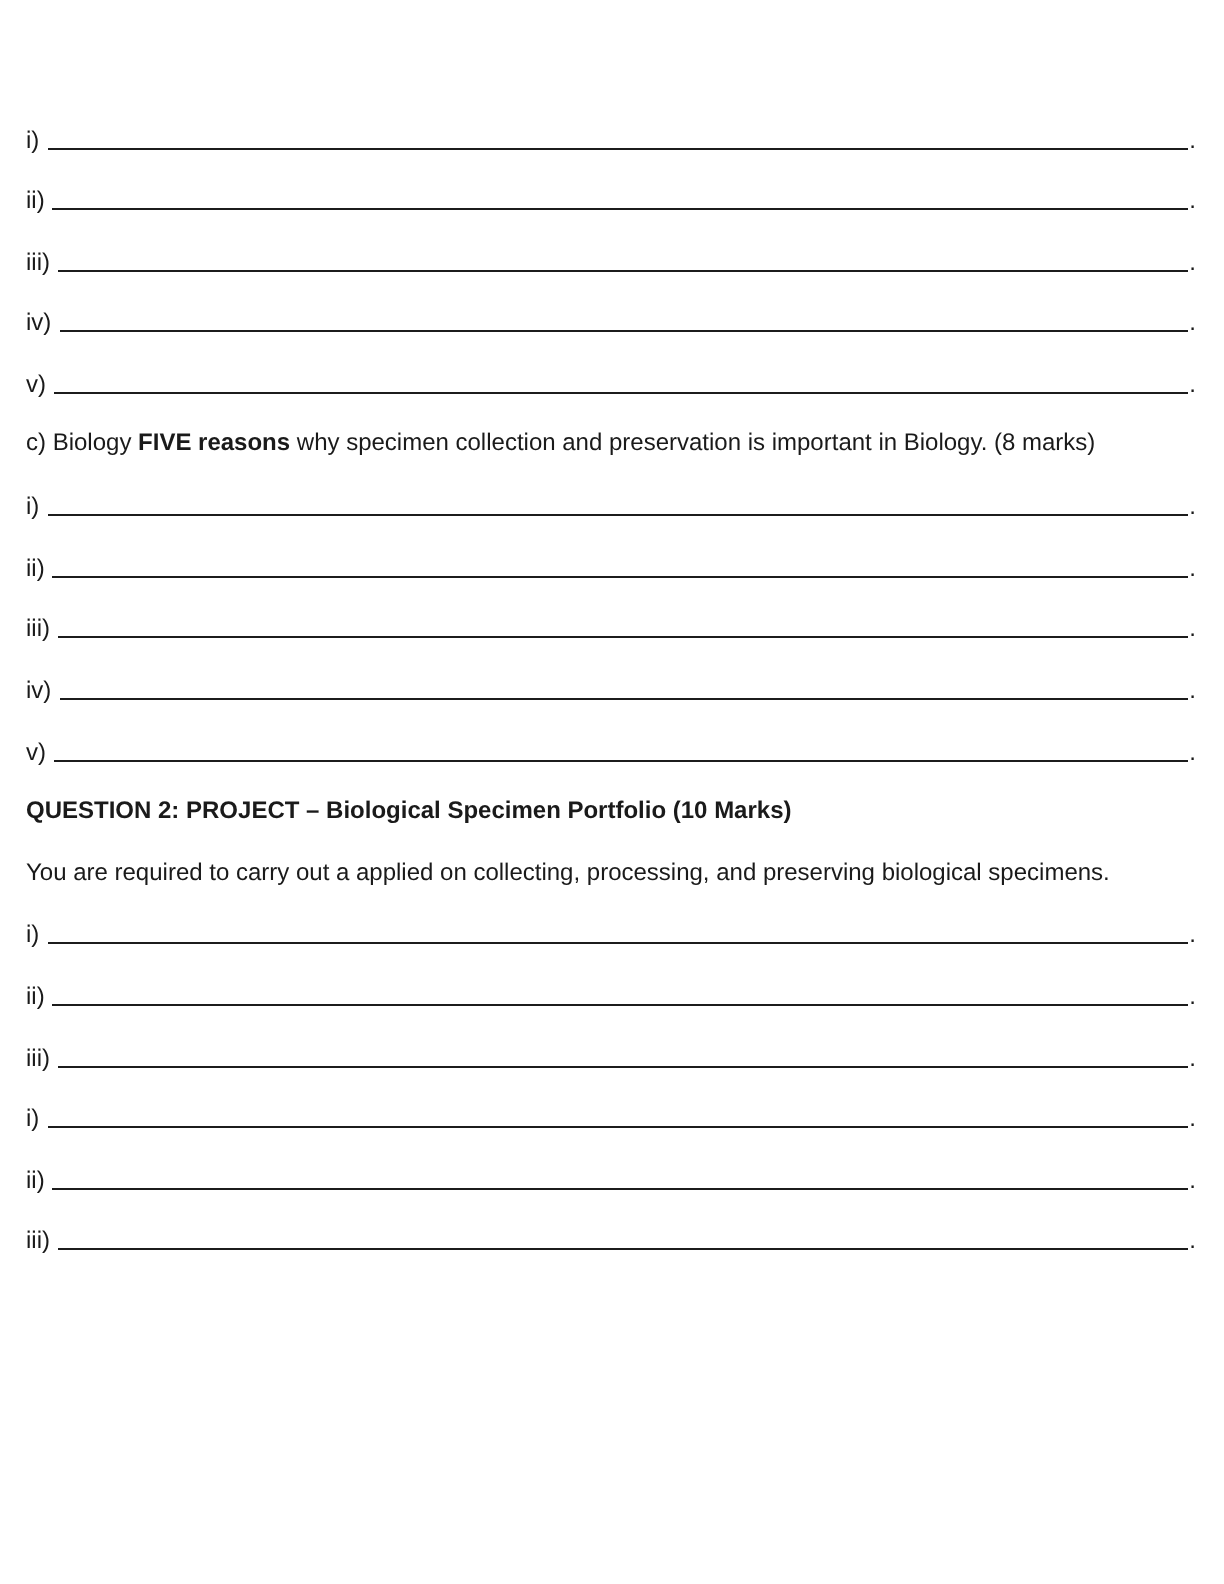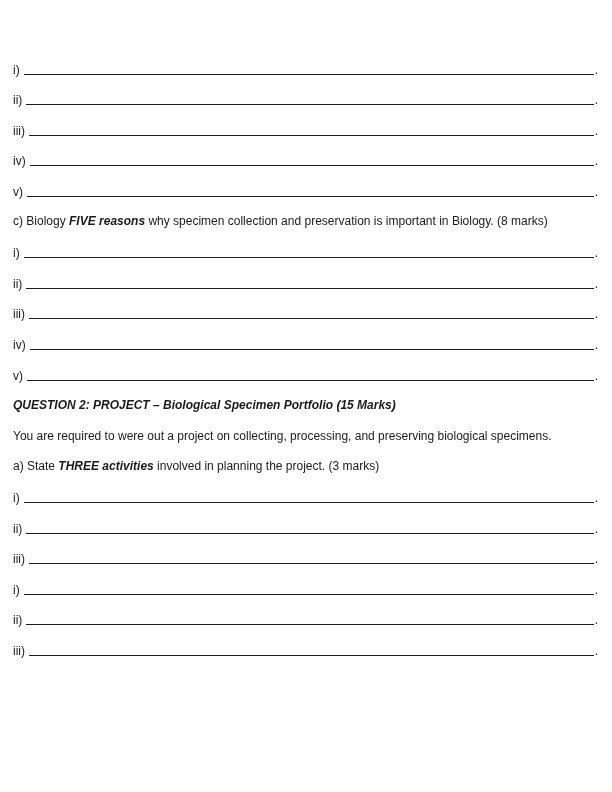--- a/index.html
+++ b/index.html
@@ -23,21 +23,21 @@
   }
   .row .txt { line-height: 1.1; padding-bottom: 1px; }
   .lbl { flex: 0 0 auto; line-height: 1; padding-bottom: 1px; }
   .rule {
     flex: 1 1 auto;
     border-bottom: 1.5px solid #1c1c1c;
     margin: 0 1px 2px 4px;
     height: 1px;
   }
   .dot { flex: 0 0 auto; line-height: 1; padding-bottom: 1px; }
-  .bold, .heading { font-weight: bold; font-style: italic; }
+  .bold, .heading { font-weight: bold; }
 </style>
 </head>
 <body>
 
 <div class="page">
 
   <div class="row">
     <span class="lbl">i)</span>
     <span class="rule"></span>
     <span class="dot">.</span>
@@ -87,30 +87,27 @@
     <span class="rule"></span>
     <span class="dot">.</span>
   </div>
   <div class="row">
     <span class="lbl">v)</span>
     <span class="rule"></span>
     <span class="dot">.</span>
   </div>
 
   <div class="row">
-    <span class="txt heading">QUESTION 2: PROJECT – Biological Specimen Portfolio (15 Marks)</span>
+    <span class="txt heading">QUESTION 2: PROJECT – Biological Specimen Portfolio (10 Marks)</span>
   </div>
 
   <div class="row">
-    <span class="txt">You are required to were out a project on collecting, processing, and preserving biological specimens.</span>
+    <span class="txt">You are required to carry out a applied on collecting, processing, and preserving biological specimens.</span>
   </div>
 
-  <div class="row">
-    <span class="txt"><span>a) State </span><span class="bold">THREE activities</span><span> involved in planning the project. (3 marks)</span></span>
-  </div>
 
   <div class="row">
     <span class="lbl">i)</span>
     <span class="rule"></span>
     <span class="dot">.</span>
   </div>
   <div class="row">
     <span class="lbl">ii)</span>
     <span class="rule"></span>
     <span class="dot">.</span>

